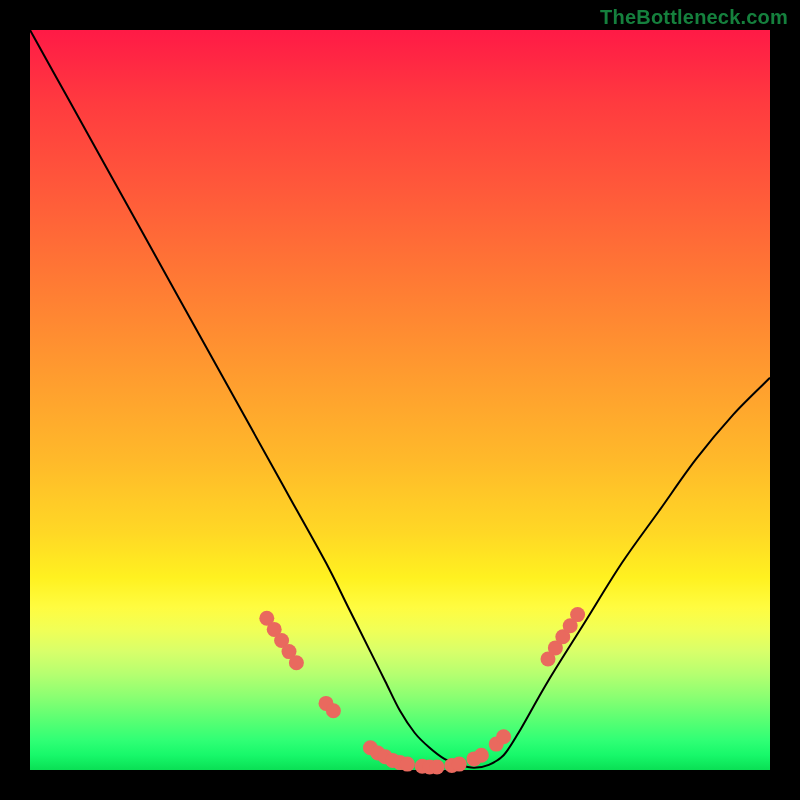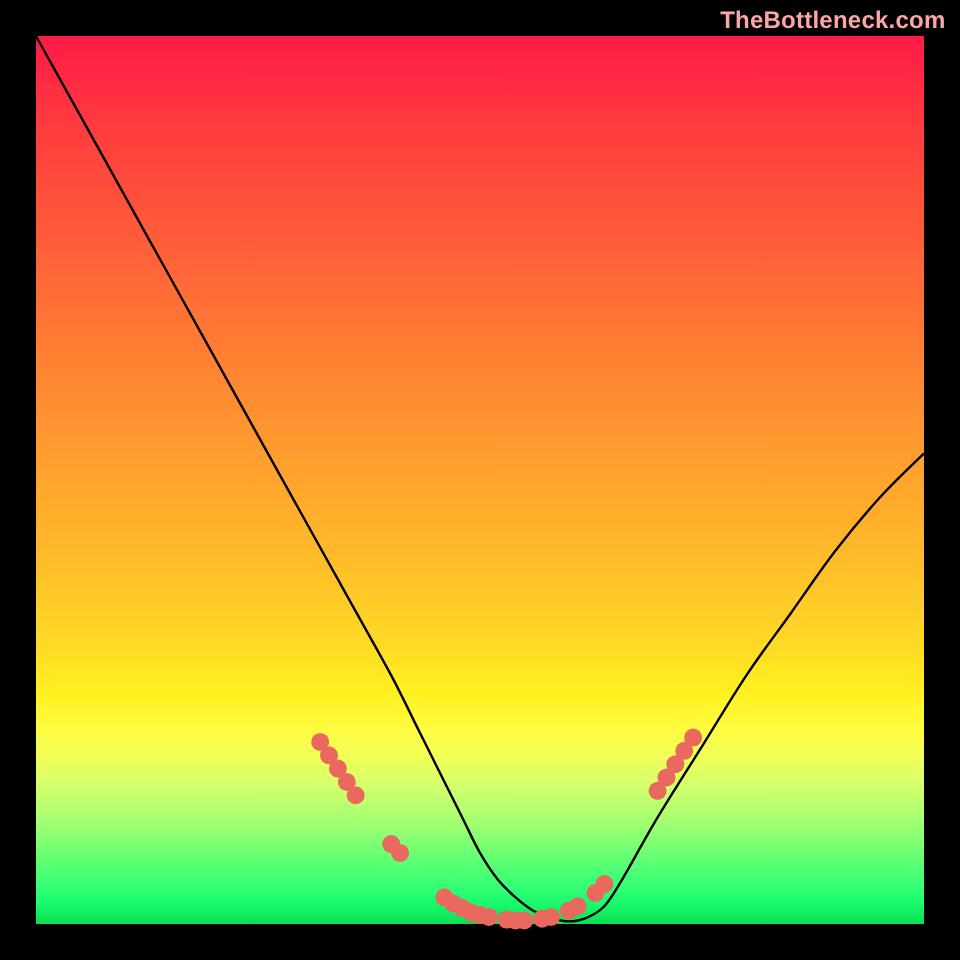--- a/index.html
+++ b/index.html
@@ -43,21 +43,21 @@
       #5dff73 93%,
       #30ff75 96%,
       #17f86a 98%,
       #0adf54 100%
     );
   }
   .watermark {
     position: absolute;
     top: 6px;
     right: 12px;
-    color: #fca5a5;
+    color: #15803d;
     font-size: 20px;
     font-weight: 600;
     letter-spacing: 0.2px;
     user-select: none;
   }
   svg.curve {
     position: absolute;
     left: 0;
     top: 0;
     width: 740px;

